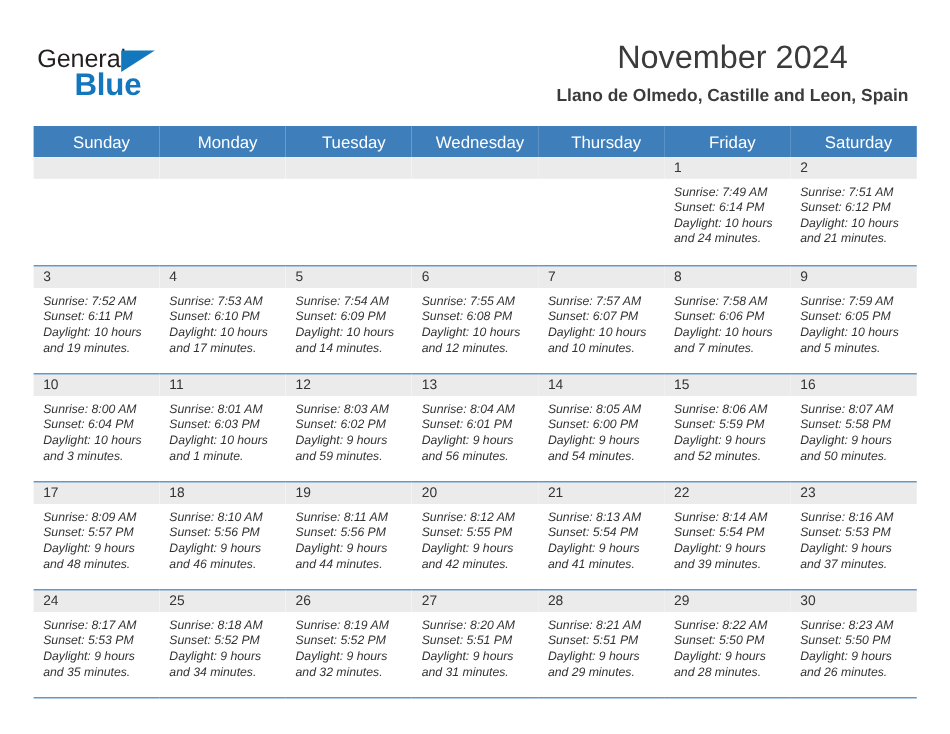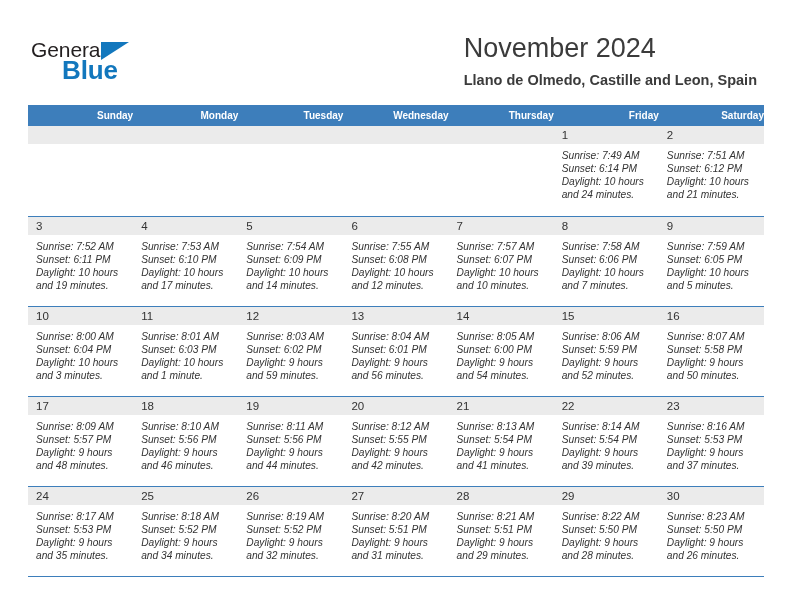--- a/index.html
+++ b/index.html
@@ -57,21 +57,21 @@
     line-height: 23px;
     color: #1277bd;
     letter-spacing: -0.1px;
     font-weight: bold;
   }
 
   .title-block {
     position: absolute;
     right: 35px;
     top: 32px;
-    text-align: left;
+    text-align: center;
   }
   .month-title {
     font-size: 27px;
     line-height: 33px;
     color: #3b3b3b;
     font-weight: normal;
     margin: 0;
     white-space: nowrap;
   }
   .location-title {
@@ -88,23 +88,23 @@
     position: absolute;
     left: 28px;
     top: 105px;
     width: 736px;
     border-collapse: collapse;
     table-layout: fixed;
   }
   .calendar th {
     background: #3d7ebb;
     color: #ffffff;
-    font-weight: bold;
-    font-size: 10px;
-    text-align: right;
+    font-weight: normal;
+    font-size: 14px;
+    text-align: center;
     padding: 5px 0 5px 8px;
     height: 21px;
     border: none;
   }
   .calendar td {
     width: 105.14px;
     height: 90px;
     vertical-align: top;
     padding: 0;
     border: none;

